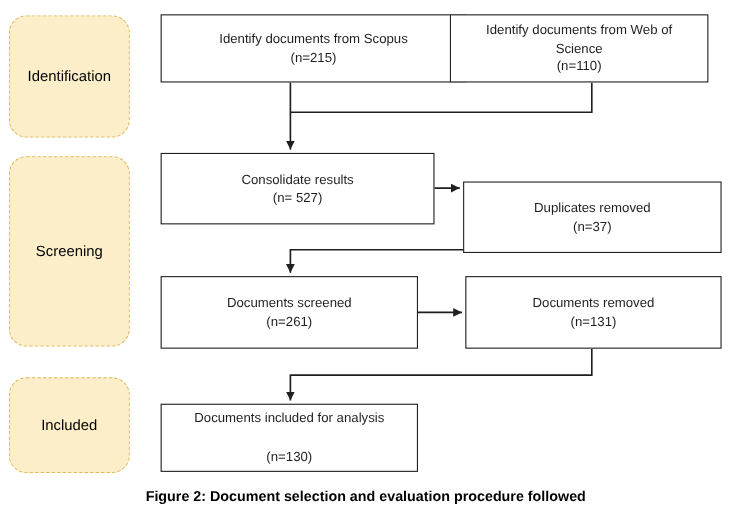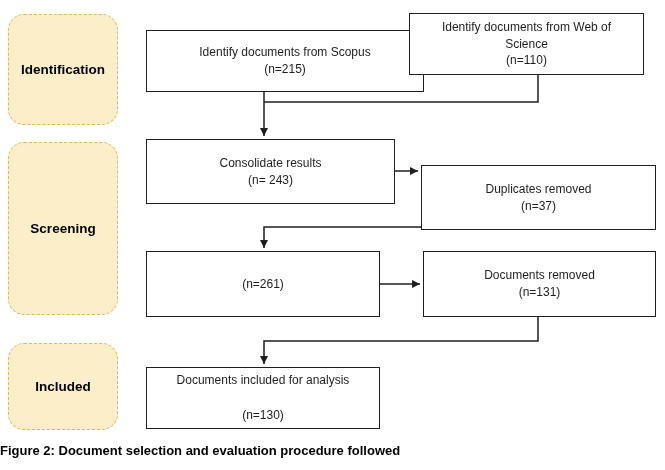--- a/index.html
+++ b/index.html
@@ -39,21 +39,21 @@
     position: absolute;
     left: 8px;
     width: 110px;
     background: var(--stage-fill);
     border: 1.6px dashed var(--stage-border);
     border-radius: 16px;
     display: flex;
     align-items: center;
     justify-content: center;
     text-align: center;
-    font-weight: bold;
+    font-weight: normal;
     font-size: 13.5px;
     color: #000000;
     box-sizing: border-box;
   }
   .stage.identification { top: 14px;  height: 111px; }
   .stage.screening      { top: 142px; height: 173px; }
   .stage.included       { top: 343px; height: 87px;  }
 
   .flowbox {
     position: absolute;
@@ -63,33 +63,34 @@
     display: flex;
     flex-direction: column;
     align-items: center;
     justify-content: center;
     text-align: center;
     font-size: 12px;
     line-height: 1.4;
     color: var(--text);
     padding: 2px 12px;
   }
-  .flowbox.b-scopus      { left: 146px; top: 30px;  width: 278px; height: 62px; }
+  .flowbox.b-scopus      { left: 146px; top: 13px;  width: 278px; height: 62px; }
   .flowbox.b-wos         { left: 409px; top: 13px;  width: 235px; height: 62px; }
   .flowbox.b-consolidate { left: 146px; top: 139px; width: 249px; height: 65px; }
   .flowbox.b-duplicates  { left: 421px; top: 139px; width: 235px; height: 65px; margin-top: 26px; }
   .flowbox.b-screened    { left: 146px; top: 251px; width: 234px; height: 66px; }
   .flowbox.b-removed     { left: 423px; top: 251px; width: 233px; height: 66px; }
   .flowbox.b-included    { left: 146px; top: 367px; width: 234px; height: 62px; gap: 18px; }
 
   .caption {
     position: absolute;
     left: 0;
     top: 443px;
     width: 665px;
+    text-align: center;
     font-weight: bold;
     font-size: 13px;
     color: #000000;
   }
 </style>
 </head>
 <body>
 
 <div class="canvas">
 
@@ -122,29 +123,30 @@
     <span>(n=215)</span>
   </div>
 
   <div class="flowbox b-wos">
     <span>Identify documents from Web of Science</span>
     <span>(n=110)</span>
   </div>
 
   <div class="flowbox b-consolidate">
     <span>Consolidate results</span>
-    <span>(n= 243)</span>
+    <span>(n= 527)</span>
   </div>
 
   <div class="flowbox b-duplicates">
     <span>Duplicates removed</span>
     <span>(n=37)</span>
   </div>
 
   <div class="flowbox b-screened">
+    <span>Documents screened</span>
     <span>(n=261)</span>
   </div>
 
   <div class="flowbox b-removed">
     <span>Documents removed</span>
     <span>(n=131)</span>
   </div>
 
   <div class="flowbox b-included">
     <span>Documents included for analysis</span>

